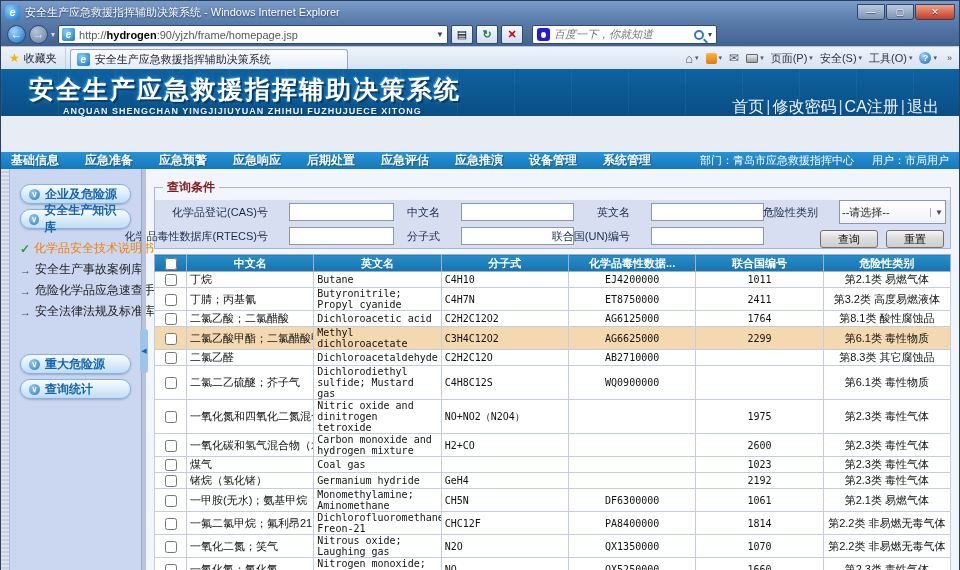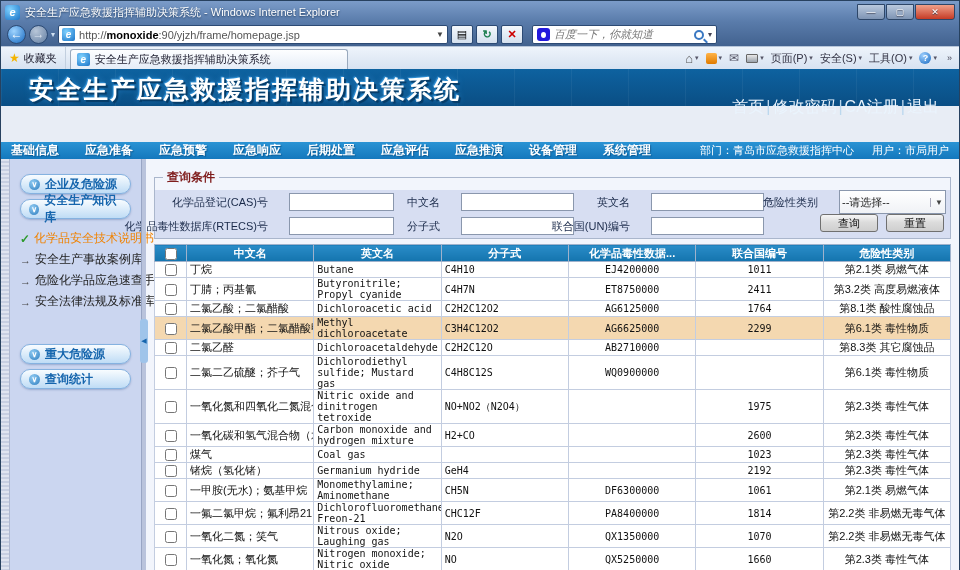--- a/index.html
+++ b/index.html
@@ -81,21 +81,21 @@
   .main { flex:1; padding:10px 8px 0 8px; }
   fieldset.query { border:1px solid #aab6cc; padding:4px 0 0 0; }
   fieldset.query legend { font-size:12px; font-weight:bold; color:#7f1d1d; margin-left:8px; padding:0 4px; }
   .qgrid { display:grid; grid-template-columns:133px 110px 62px 118px 72px 118px 70px 1fr; }
   .qcell { height:24px; display:flex; align-items:center; }
   .qlabel { background:#d7def2; justify-content:flex-end; padding-right:20px; font-size:11px; color:#1a2a4a; white-space:nowrap; }
   .qfield { background:#d7def2; padding:1px 4px 1px 1px; }
   .qfield input[type=text] { width:100%; height:18px; border:1px solid #8a97ad; font-size:11px; padding:0 2px; background:#fff; }
   .qselect { width:100%; height:24px; border:1px solid #8a97ad; background:linear-gradient(#fff,#f0f2f6); font-size:11px; display:flex; align-items:center; padding:0 2px; color:#222; }
   .qselect .sel-caret { margin-left:auto; font-size:8px; color:#444; border-left:1px solid #aab; padding-left:4px; }
-  .qbtns { background:#d7def2; display:flex; justify-content:flex-end; gap:8px; padding-right:6px; align-items:flex-start; }
+  .qbtns { background:#d7def2; display:flex; justify-content:flex-end; gap:8px; padding-right:6px; align-items:flex-end; }
   .btn { height:18px; min-width:58px; border:1px solid #707070; border-radius:3px; background:linear-gradient(#f6f6f6,#dcdcdc 45%,#cfcfcf); font-size:11px; color:#111; text-align:center; line-height:16px; padding:0 6px; }
   .btn.focused { border:1px solid #3c7fb1; box-shadow:0 0 0 1px #a8d4f0 inset; }
 
   .toolbar { margin-top:12px; display:flex; justify-content:flex-end; gap:5px; align-items:center; }
   .pgbtn { height:18px; width:30px; border:1px solid #707070; border-radius:3px; background:linear-gradient(#f6f6f6,#d9d9d9); font-size:7px; line-height:16px; text-align:center; color:#222; letter-spacing:-1px; }
 
   table.data { margin-top:5px; width:100%; border-collapse:collapse; table-layout:fixed; background:#fff; font-size:11px; }
   table.data th { background:linear-gradient(#2a8cc8,#1474ae); color:#fff; font-weight:bold; height:17px; border:1px solid #9fb2cc; font-size:11px; }
   table.data td { border:1px solid #c3cde0; height:15px; padding:0 3px; color:#111; overflow:hidden; }
   .c-chk, .h-chk { width:32px; text-align:center; }
@@ -122,21 +122,21 @@
         <div class="wbtn">▢</div>
         <div class="wbtn close">✕</div>
       </div>
     </div>
     <div class="navrow">
       <div class="circ back">←</div>
       <div class="circ fwd">→</div>
       <span class="tiny-caret">▾</span>
       <div class="addrbar">
         <span class="addr-ie">e</span>
-        <span class="url"><span>http://</span><b>monoxide</b><span>:90/yjzh/frame/homepage.jsp</span></span>
+        <span class="url"><span>http://</span><b>hydrogen</b><span>:90/yjzh/frame/homepage.jsp</span></span>
         <span class="addr-caret">▼</span>
       </div>
       <div class="sqbtn">▤</div>
       <div class="sqbtn refresh">↻</div>
       <div class="sqbtn stop">✕</div>
       <div class="searchbox">
         <span class="baidu-icon"></span>
         <input class="search-input" value="百度一下，你就知道" style="">
         <span class="mag"></span>
         <span class="tiny-caret" style="color:#445">▾</span>
@@ -184,20 +184,21 @@
       <span class="mini">
           <span class="ic-help">?</span>
           <span class="caret">▾</span>
         </span>
       <span class="chev2">»</span>
     </div>
   </div>
 
   <div class="app-header">
     <div class="app-title">安全生产应急救援指挥辅助决策系统</div>
+    <div class="app-sub">ANQUAN SHENGCHAN YINGJIJIUYUAN ZHIHUI FUZHUJUECE XITONG</div>
     <div class="hdr-links"><span class="lnk">首页</span><span class="sep">|</span><span class="lnk">修改密码</span><span class="sep">|</span><span class="lnk">CA注册</span><span class="sep">|</span><span class="lnk">退出</span></div>
   </div>
   <div class="app-nav">
     <div class="nav-items">
         <span>基础信息</span>
         <span>应急准备</span>
         <span>应急预警</span>
         <span>应急响应</span>
         <span>后期处置</span>
         <span>应急评估</span>

